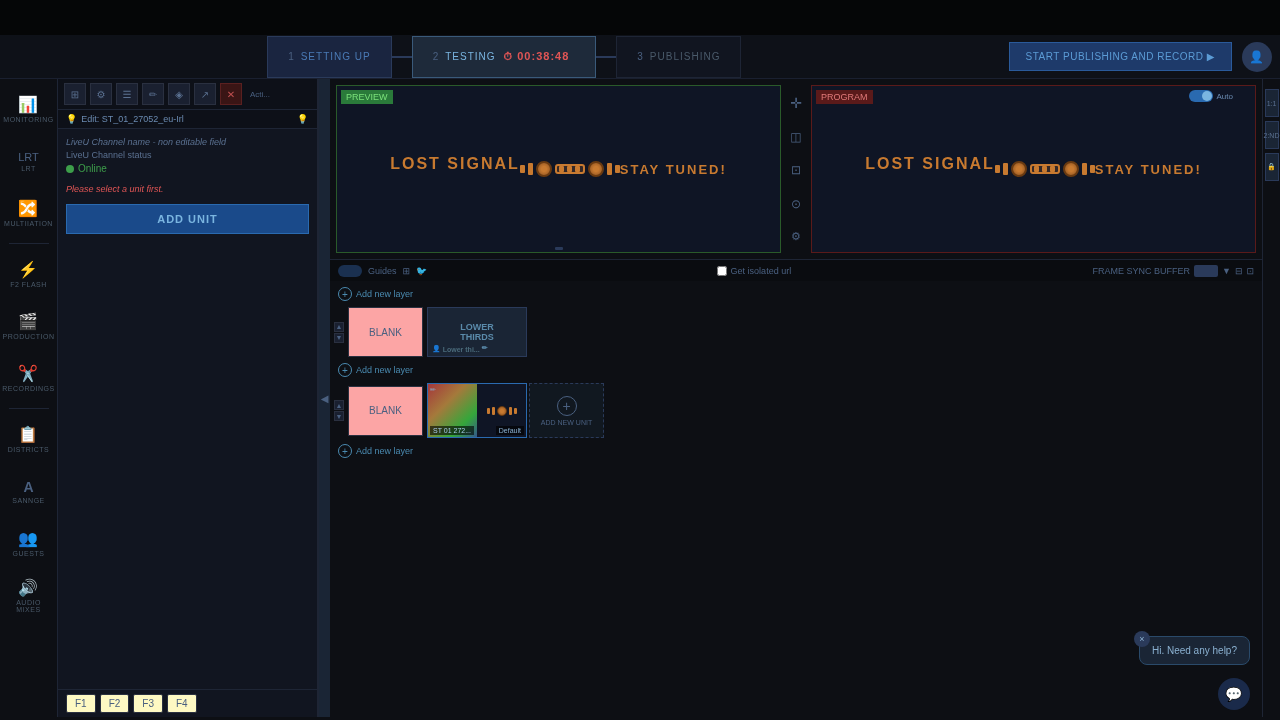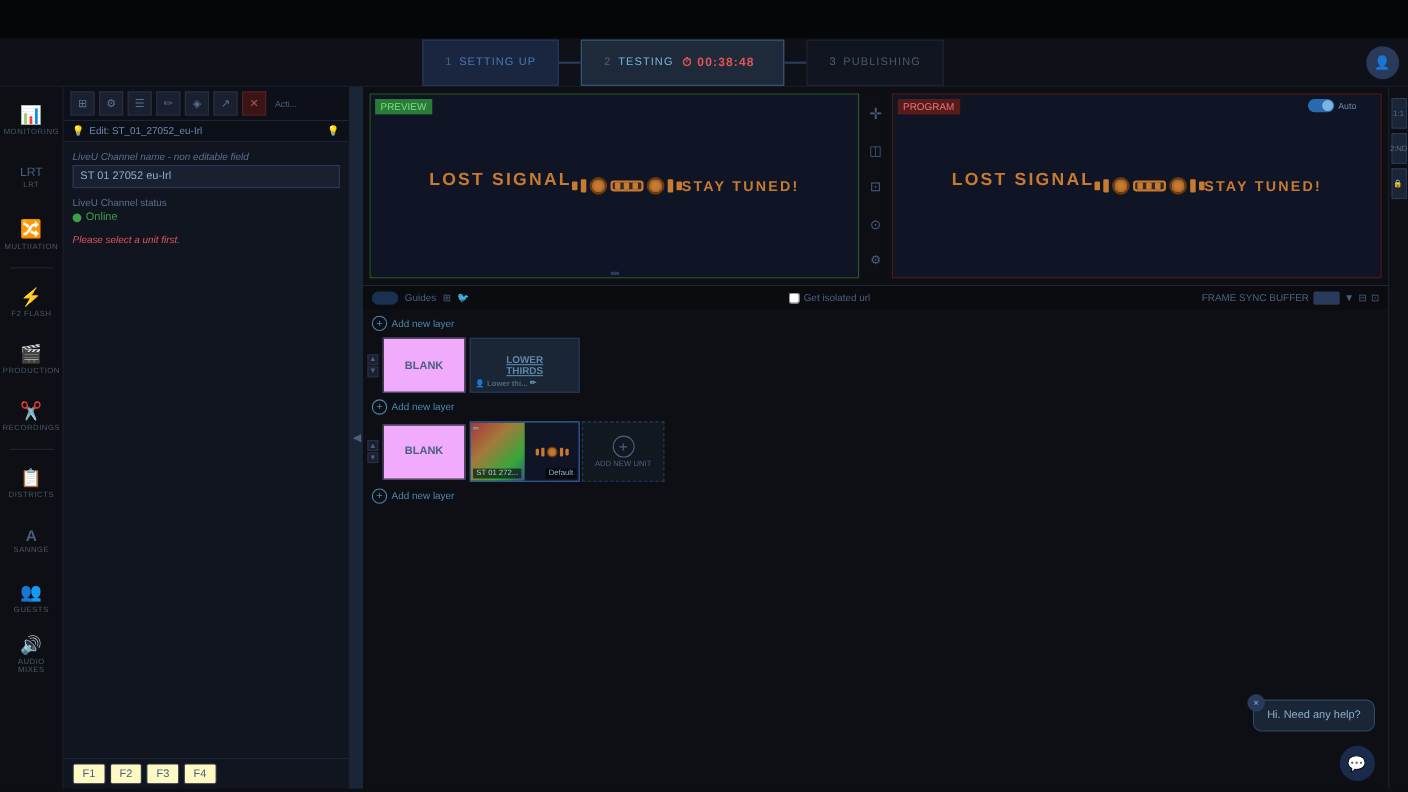--- a/index.html
+++ b/index.html
@@ -438,28 +438,28 @@
       align-items: center;
       justify-content: center;
       font-size: 7px;
       color: #4a6080;
       cursor: pointer;
     }
 
     .clip-blank {
       width: 75px;
       height: 50px;
-      background: #f0abfc;
+      background: #fca5a5;
       border: 1px solid #2a3040;
       display: flex;
       align-items: center;
       justify-content: center;
       color: #4a6080;
       font-size: 10px;
-      font-weight: bold;
+      font-weight: normal;
       cursor: pointer;
       margin-right: 4px;
     }
 
     .clip-lower-thirds {
       width: 100px;
       height: 50px;
       background: #1a2535;
       border: 1px solid #2a3a5a;
       display: flex;
@@ -705,20 +705,21 @@
       <span>TESTING</span>
       <span class="timer" style="margin-left:8px;">⏱ 00:38:48</span>
     </div>
     <div class="step-connector"></div>
     <div class="step step-3">
       <span class="step-num">3</span>
       <span>PUBLISHING</span>
     </div>
   </div>
 
+  <button class="publish-btn">START PUBLISHING AND RECORD ▶</button>
 
   <div style="width:30px;height:30px;background:#2a3a5a;border-radius:50%;margin-right:8px;display:flex;align-items:center;justify-content:center;color:#5a8ab0;font-size:12px;">👤</div>
 </div>
 
 <div class="main-layout">
 
   <div class="left-sidebar">
     <div class="sidebar-icon">
       <span class="icon-symbol">📊</span>
       <span class="icon-label">MONITORING</span>
@@ -778,33 +779,33 @@
 
     <div class="panel-breadcrumb">
       <span>💡</span>
       <span>Edit: ST_01_27052_eu-Irl</span>
       <span style="margin-left:auto;">💡</span>
     </div>
 
     <div class="panel-content">
       
       <div class="field-label">LiveU Channel name - non editable field</div>
-      <input class="field-input" type="text" value="ST 01 27052 eu-Irl" style="">
 
       
       <div class="status-label">LiveU Channel status</div>
       <div class="status-online">
         <div class="status-dot"></div>
         <span class="status-text">Online</span>
       </div>
 
       
       <div class="warning-text">Please select a unit first.</div>
 
       
+      <button class="add-unit-btn">ADD UNIT</button>
     </div>
 
     <div class="panel-tabs">
       <div class="panel-tab">F1</div>
       <div class="panel-tab">F2</div>
       <div class="panel-tab">F3</div>
       <div class="panel-tab">F4</div>
     </div>
   </div>
 
@@ -908,21 +909,21 @@
         </div>
       </div>
 
       <div class="layer-row">
         <div class="layer-arrows">
           <div class="layer-arrow">▲</div>
           <div class="layer-arrow">▼</div>
         </div>
         <div class="clip-blank">BLANK</div>
         <div class="clip-lower-thirds">
-          <span class="clip-name" style="white-space:pre-line;text-align:center;text-decoration:underline;">LOWER
+          <span class="clip-name" style="white-space:pre-line;text-align:center;">LOWER
 THIRDS</span>
           <div class="clip-tag">
             <span>👤</span>
             <span>Lower thi...</span>
             <span class="clip-edit-icon">✏</span>
           </div>
         </div>
       </div>
 
       <div class="layer-row">

